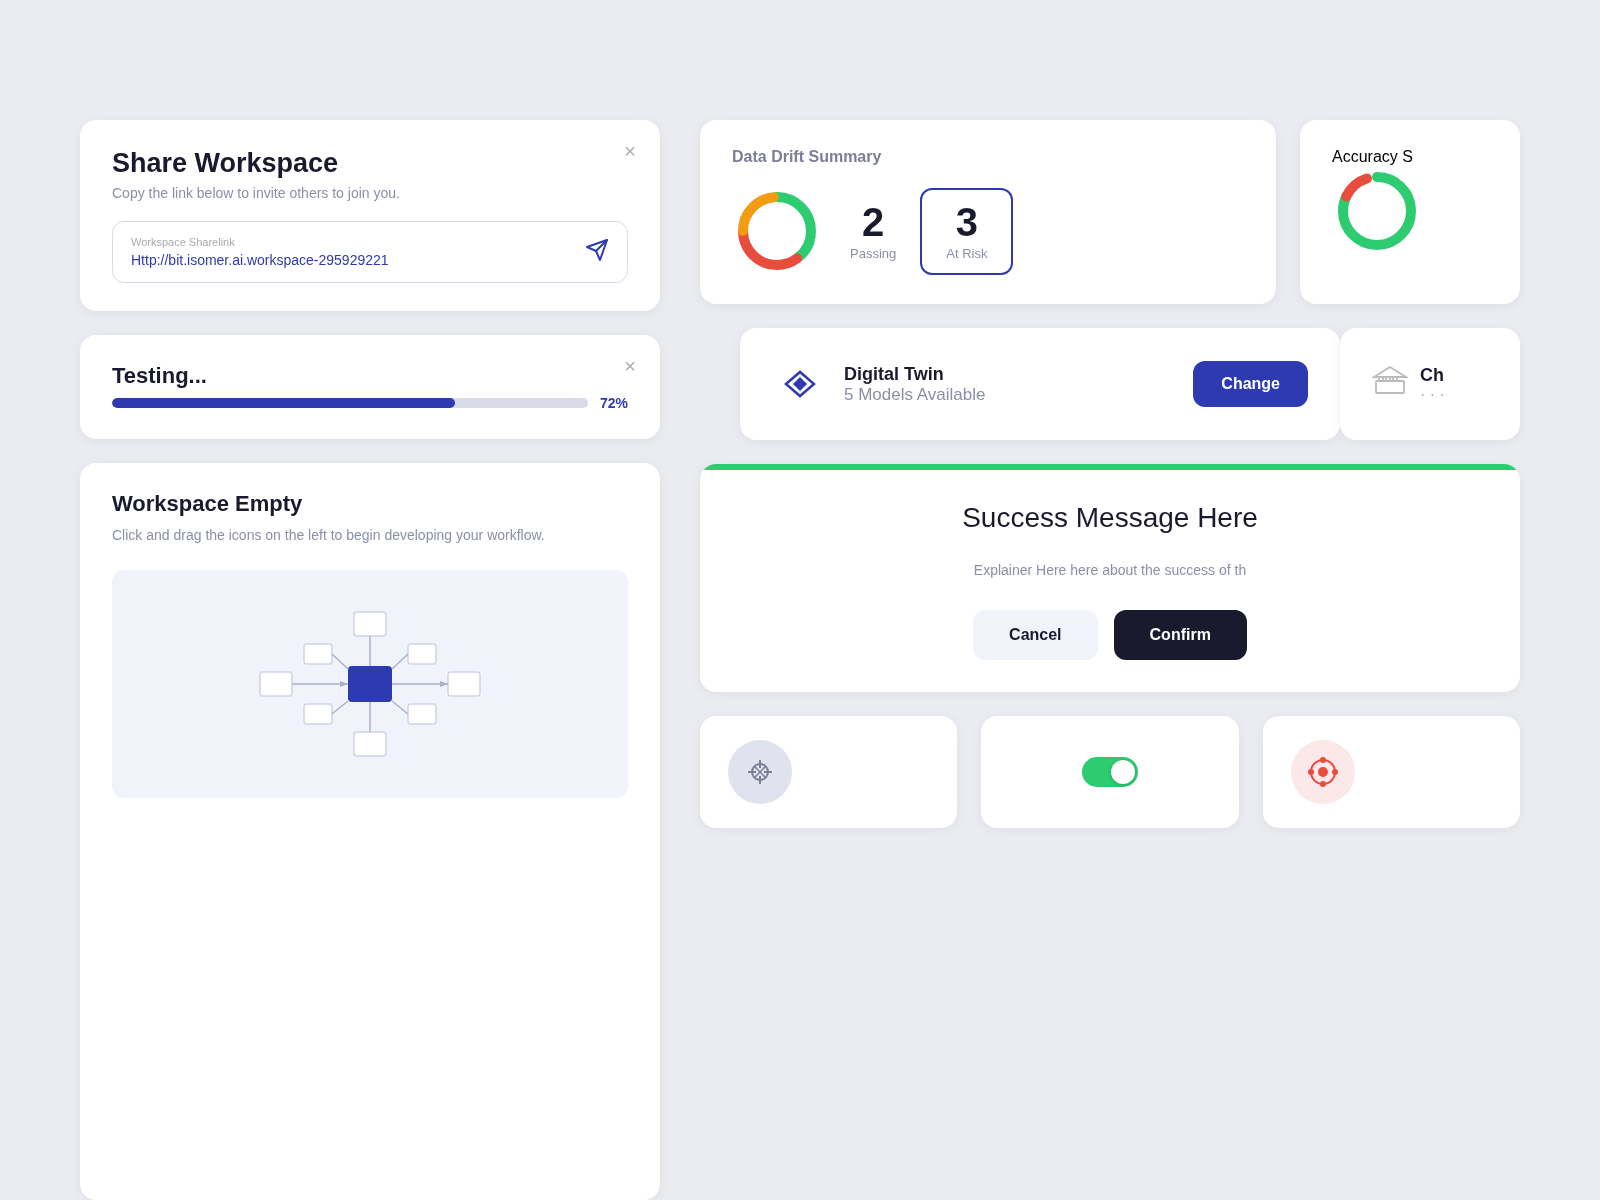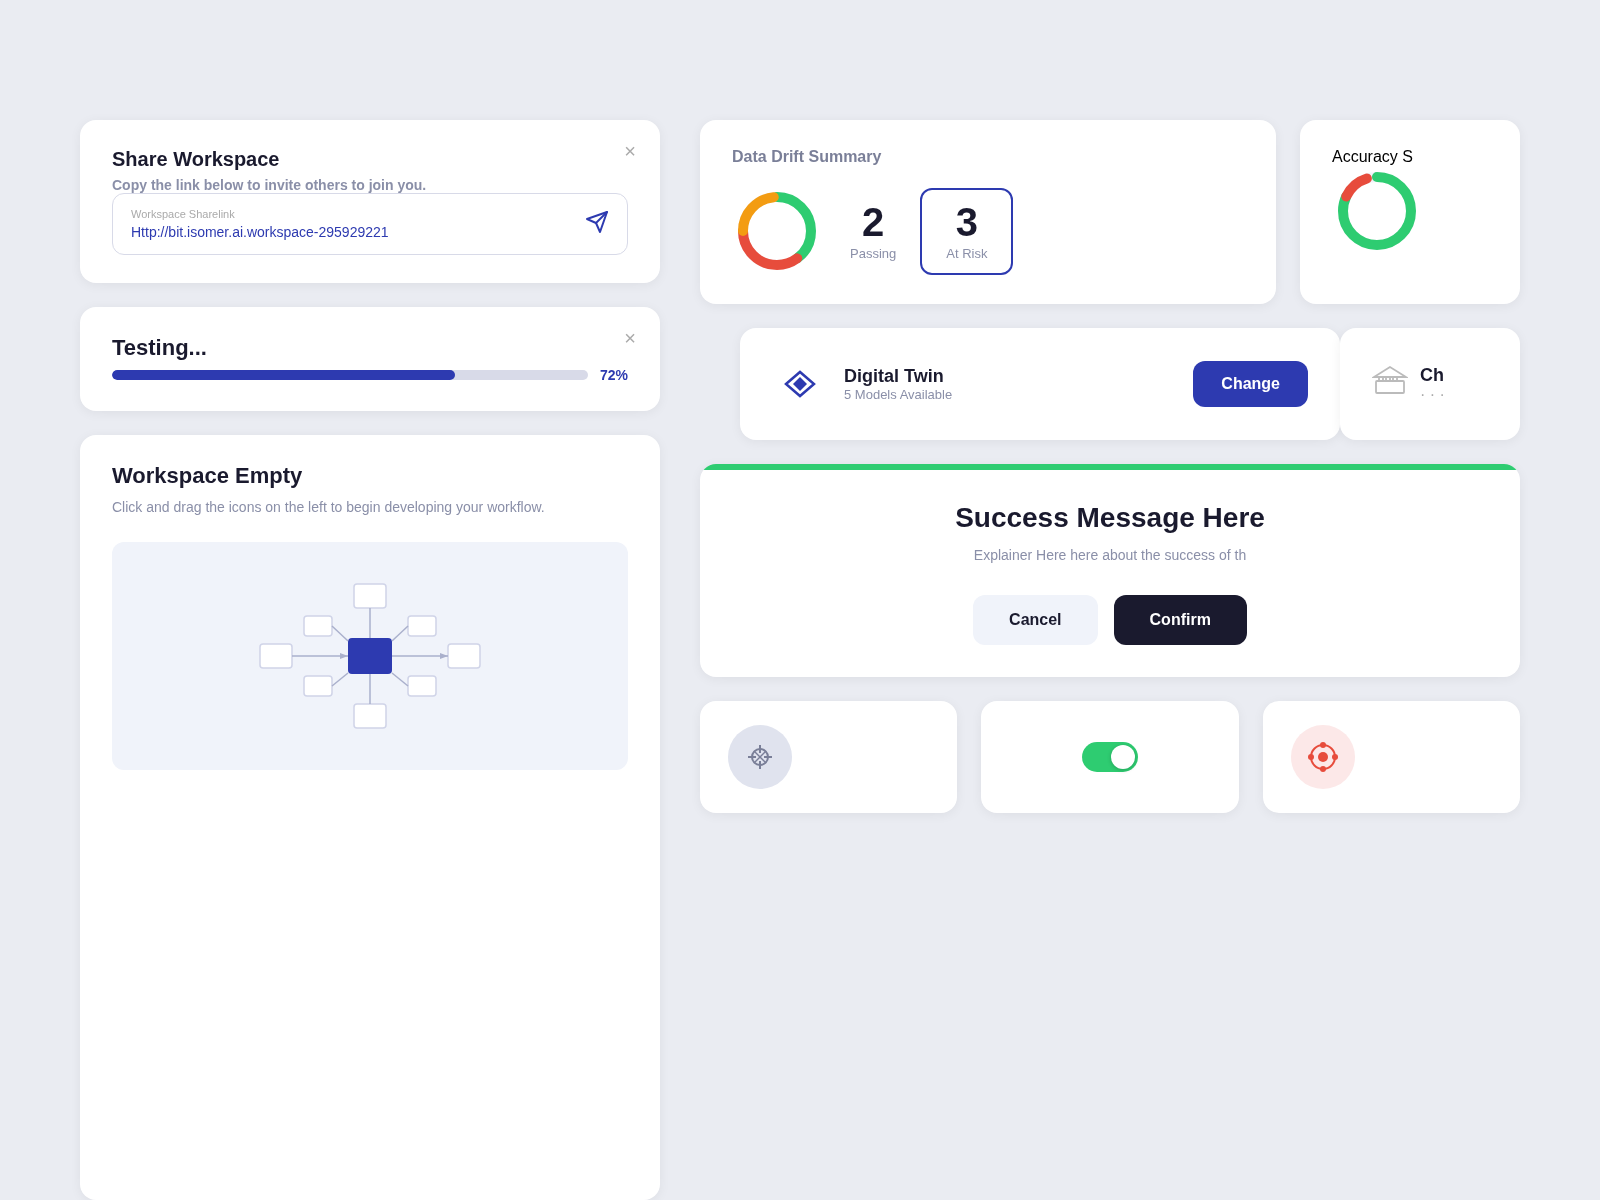--- a/index.html
+++ b/index.html
@@ -41,29 +41,29 @@
 
     .card {
       background: #ffffff;
       border-radius: 16px;
       padding: 28px 32px;
       box-shadow: 0 2px 12px rgba(0,0,0,0.06);
     }
 
     
     .share-card .card-title {
-      font-size: 20px;
+      font-size: 27px;
       font-weight: 700;
       color: #1a1a2e;
       margin-bottom: 6px;
     }
     .share-card .card-subtitle {
       font-size: 14px;
       color: #8a8fa8;
-      font-weight: bold;
+      margin-bottom: 20px;
     }
     .share-card .close-btn {
       position: absolute;
       top: 20px;
       right: 24px;
       background: none;
       border: none;
       font-size: 20px;
       color: #aaa;
       cursor: pointer;
@@ -248,21 +248,21 @@
     }
     .dt-info {
       flex: 1;
     }
     .dt-info .dt-name {
       font-size: 18px;
       font-weight: 700;
       color: #1a1a2e;
     }
     .dt-info .dt-sub {
-      font-size: 13px;
+      font-size: 17px;
       color: #8a8fa8;
     }
     .change-btn {
       background: #2d3ab0;
       color: #fff;
       border: none;
       border-radius: 12px;
       padding: 14px 28px;
       font-size: 16px;
       font-weight: 600;
@@ -278,23 +278,23 @@
       height: 6px;
       background: #2ecc71;
       width: 100%;
     }
     .success-inner {
       padding: 32px 40px;
       text-align: center;
     }
     .success-inner .success-title {
       font-size: 28px;
-      font-weight: 700;
-      color: #1a1a2e;
-      margin-bottom: 13px;
+      font-weight: 400;
+      color: #1a1a2e;
+      margin-bottom: 28px;
     }
     .success-inner .success-text {
       font-size: 14px;
       color: #8a8fa8;
       margin-bottom: 32px;
     }
     .success-btns {
       display: flex;
       justify-content: center;
       gap: 16px;

